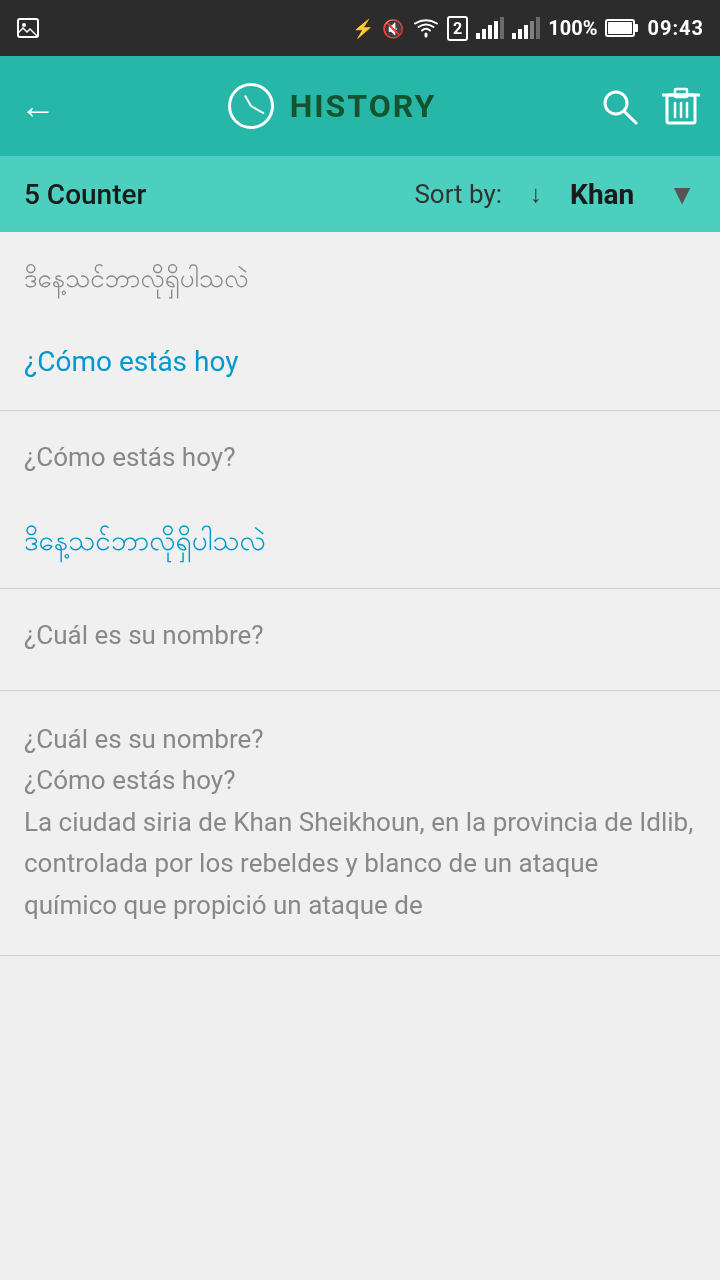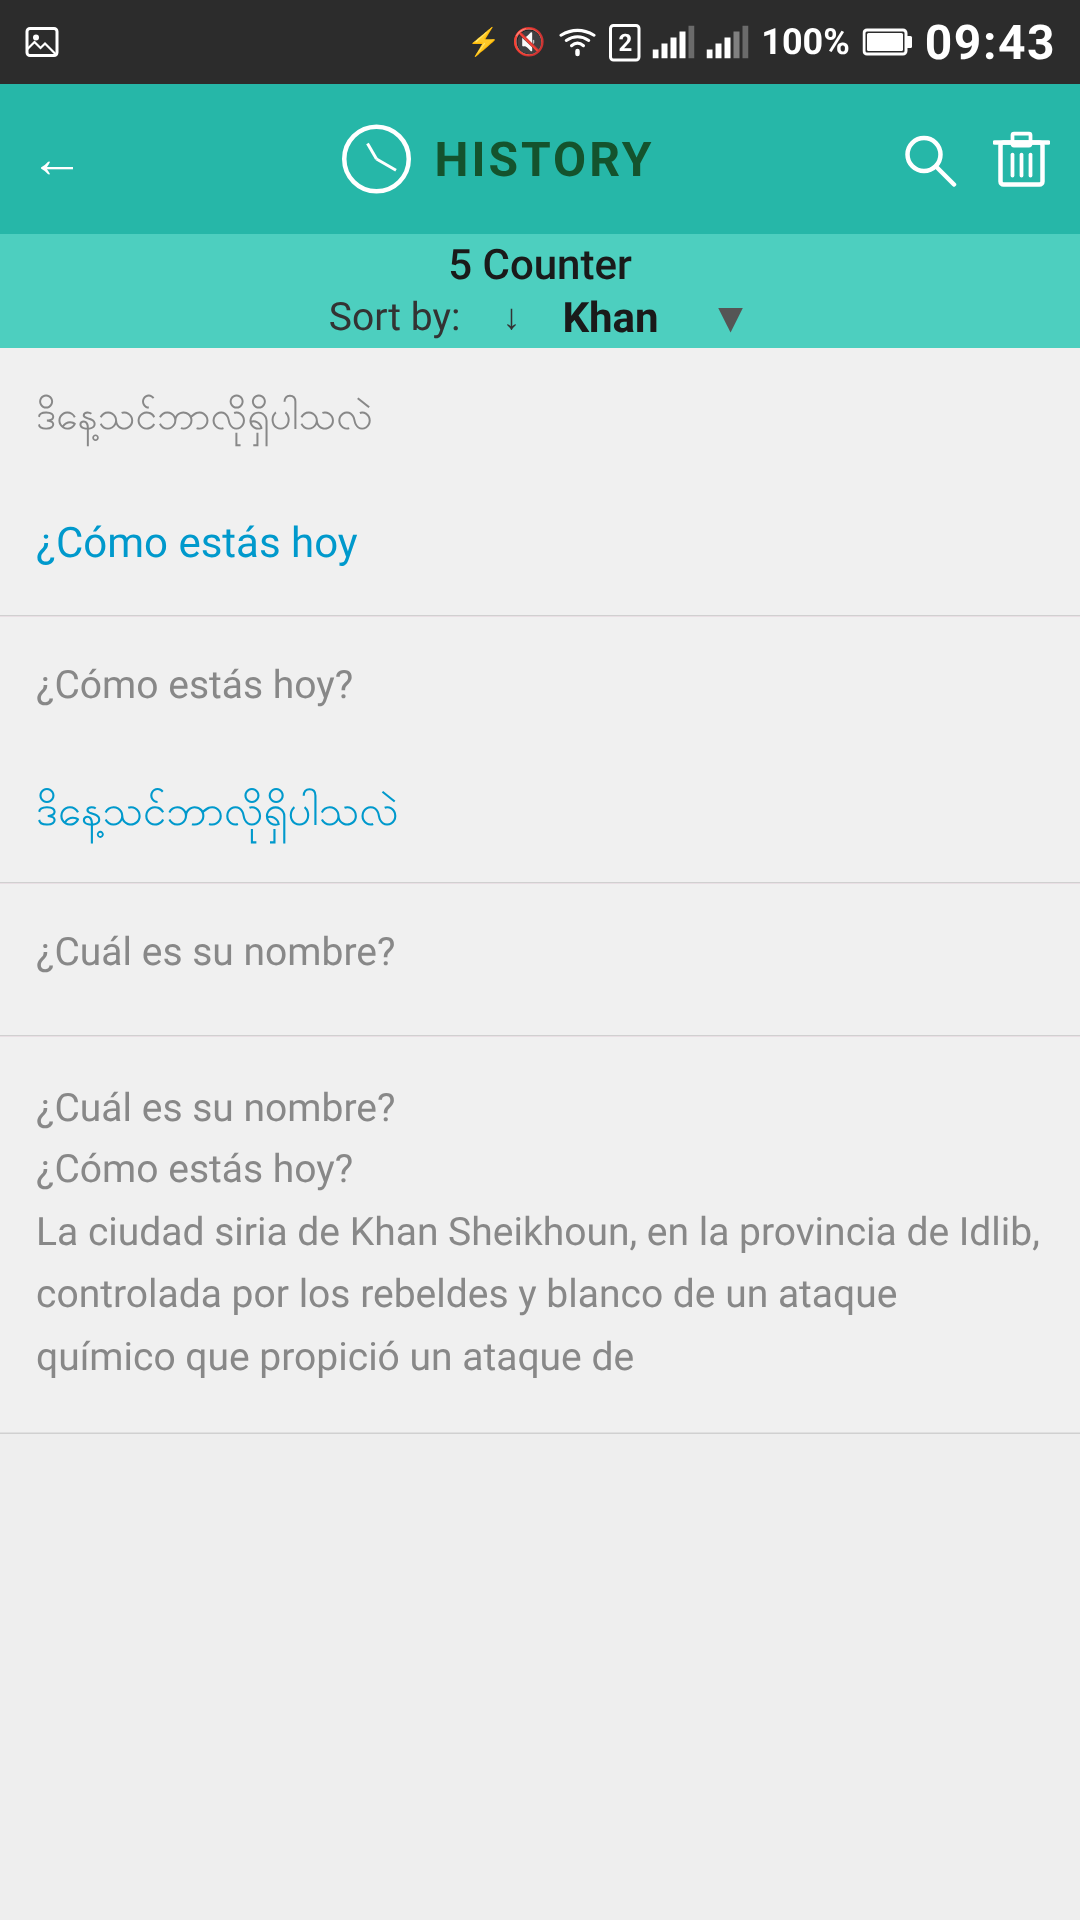--- a/index.html
+++ b/index.html
@@ -29,21 +29,21 @@
       gap: 6px;
     }
     .status-bar-right {
       display: flex;
       align-items: center;
       gap: 8px;
       font-size: 22px;
       font-weight: bold;
     }
     .status-time {
-      font-size: 32px;
+      font-size: 20px;
       font-weight: bold;
       letter-spacing: 1px;
     }
 
     
     .app-bar {
       width: 720px;
       height: 100px;
       background: #26b7a8;
       display: flex;
@@ -106,22 +106,21 @@
       gap: 24px;
     }
 
     
     .filter-bar {
       width: 720px;
       height: 76px;
       background: #4dcfbf;
       display: flex;
       align-items: center;
-      padding: 4px 24px;
-      flex-direction: column;
+      padding: 16px 24px;
     }
     .filter-counter {
       font-size: 28px;
       color: #1a1a1a;
       font-weight: 500;
       flex: 1;
     }
     .filter-sort {
       display: flex;
       align-items: center;
@@ -207,21 +206,21 @@
       <rect x="18" y="4" width="4" height="18" fill="white"></rect>
       <rect x="24" y="0" width="4" height="22" fill="white" opacity="0.3"></rect>
     </svg>
     <svg width="28" height="22" viewBox="0 0 28 22" fill="white">
       <rect x="0" y="16" width="4" height="6" fill="white"></rect>
       <rect x="6" y="12" width="4" height="10" fill="white"></rect>
       <rect x="12" y="8" width="4" height="14" fill="white"></rect>
       <rect x="18" y="4" width="4" height="18" fill="white" opacity="0.4"></rect>
       <rect x="24" y="0" width="4" height="22" fill="white" opacity="0.3"></rect>
     </svg>
-    <span style="font-size:24px; font-weight:bold;">100%</span>
+    <span style="font-size:20px; font-weight:bold;">100%</span>
 
     <svg width="34" height="20" viewBox="0 0 34 20" fill="none">
       <rect x="1" y="2" width="28" height="16" rx="2" stroke="white" stroke-width="2" fill="none"></rect>
       <rect x="29" y="6" width="4" height="8" rx="1" fill="white"></rect>
       <rect x="3" y="4" width="24" height="12" rx="1" fill="white"></rect>
     </svg>
     <span class="status-time">09:43</span>
   </div>
 </div>
 

